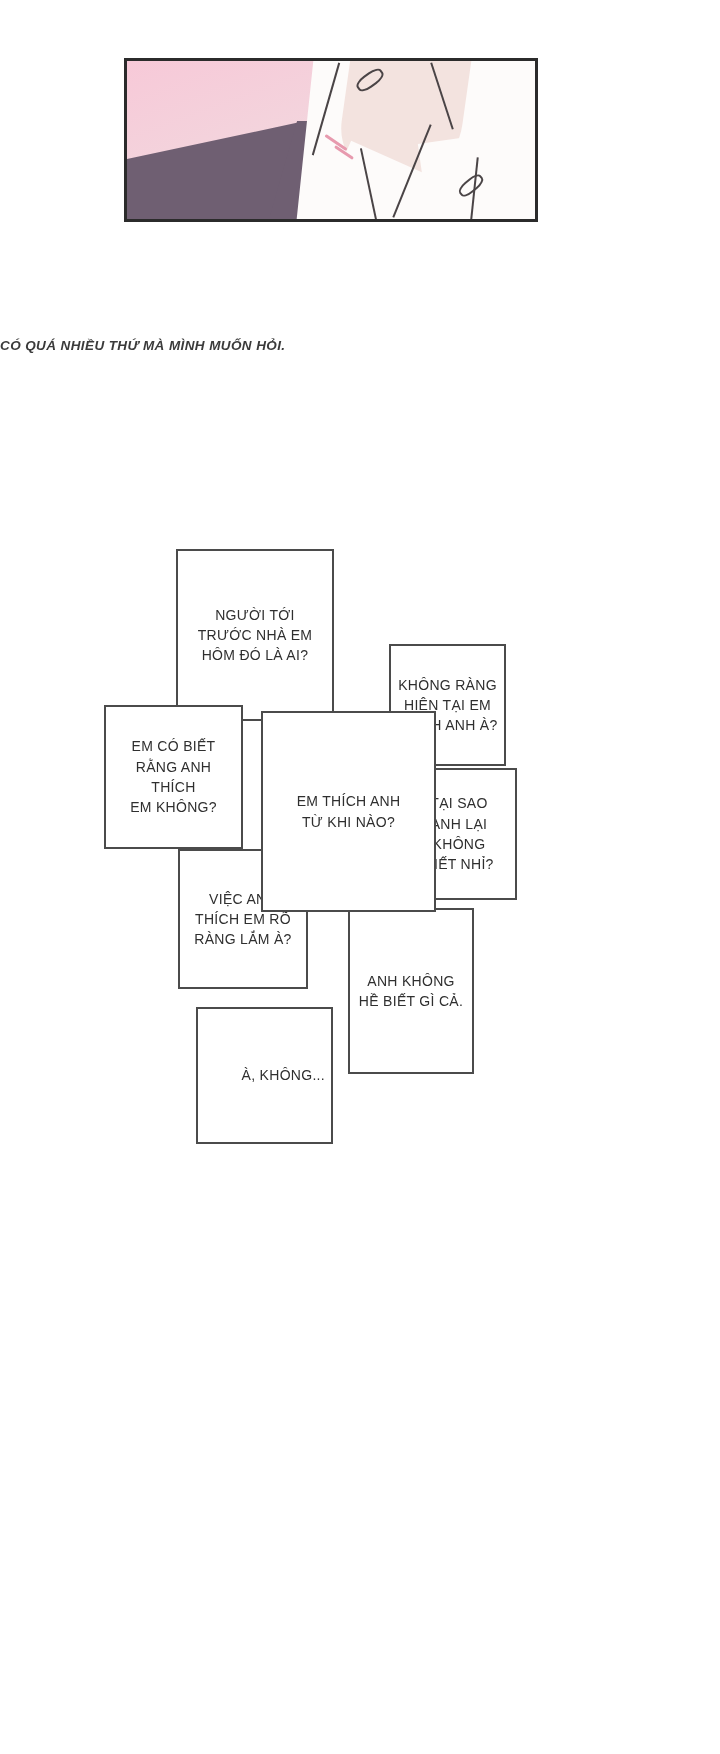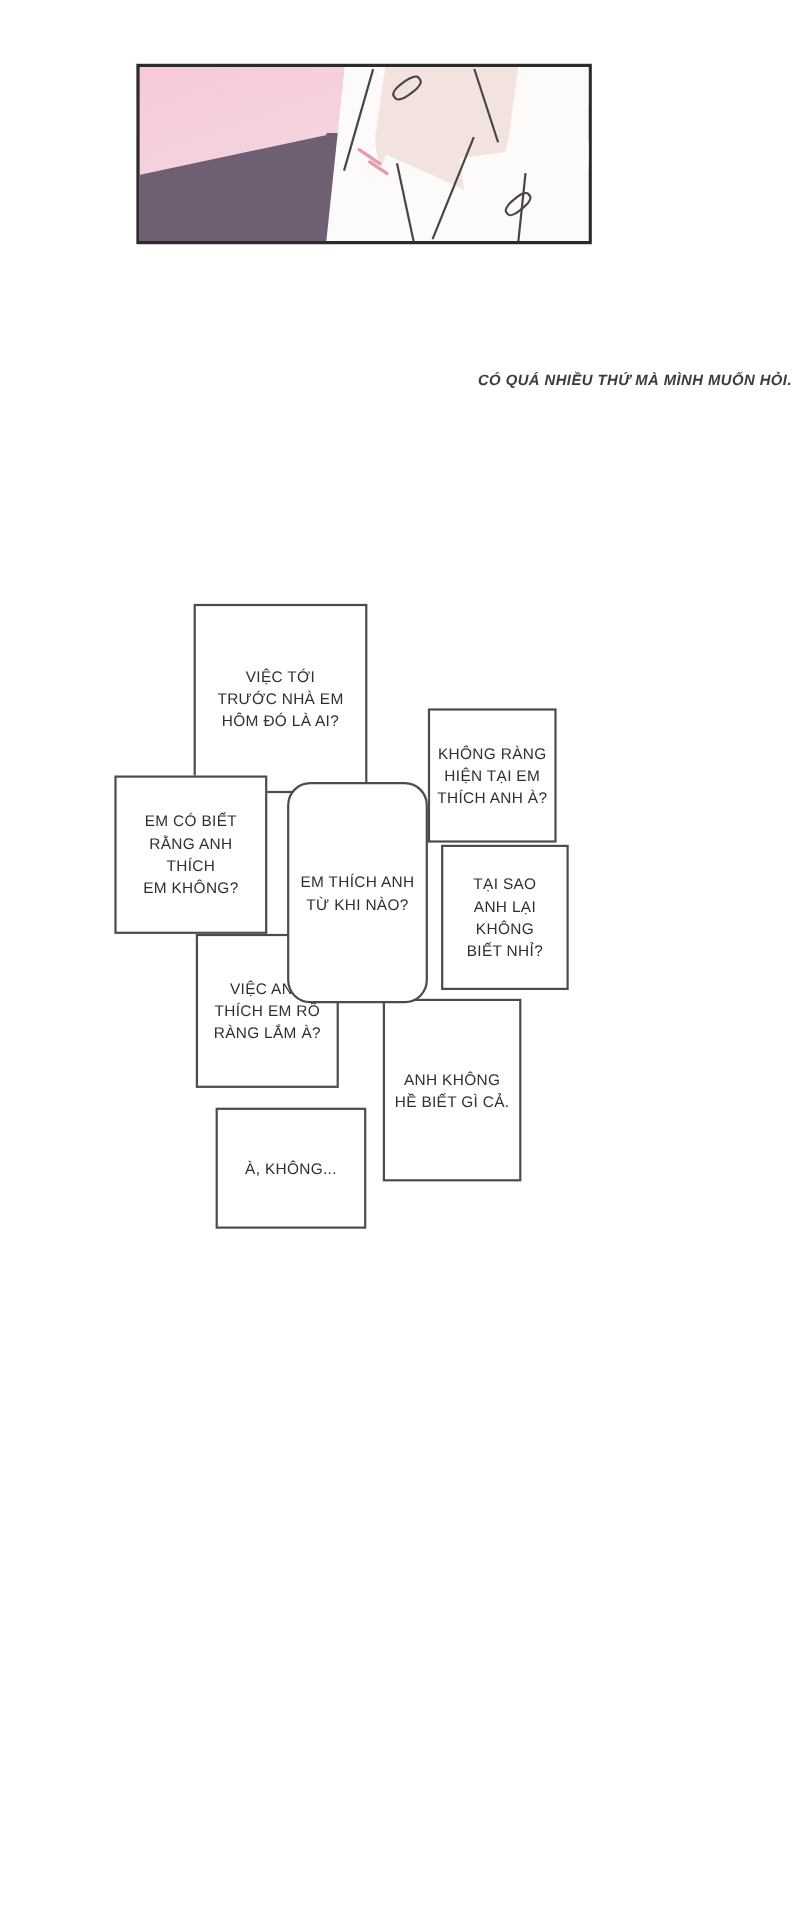--- a/index.html
+++ b/index.html
@@ -167,21 +167,21 @@
     transform: rotate(-40deg);
     background: transparent;
   }
 
   
   .narration {
     position: absolute;
     left: 0;
     top: 338px;
     width: 720px;
-    text-align: right;
+    text-align: left;
     font-family: "Liberation Sans", sans-serif;
     font-style: italic;
     font-size: 13.5px;
     letter-spacing: 0.4px;
     color: #3b3b3b;
     font-weight: 600;
   }
 
   
   .sbox {
@@ -226,21 +226,21 @@
       <div class="blush"></div>
       <div class="blush2"></div>
       <div class="fold1"></div>
       <div class="fold2"></div>
     </div>
   </div>
 
   <div class="narration">CÓ QUÁ NHIỀU THỨ MÀ MÌNH MUỐN HỎI.</div>
 
   <div class="sbox" style="left:176px; top:549px; width:158px; height:172px; z-index:5;">
-    <span>VIỆC TỚI
+    <span>NGƯỜI TỚI
 TRƯỚC NHÀ EM
 HÔM ĐÓ LÀ AI?</span>
   </div>
 
   <div class="sbox" style="left:389px; top:644px; width:117px; height:122px; z-index:4;">
     <span>KHÔNG RÀNG
 HIỆN TẠI EM
 THÍCH ANH À?</span>
   </div>
 
@@ -249,33 +249,33 @@
 RẰNG ANH THÍCH
 EM KHÔNG?</span>
   </div>
 
   <div class="sbox" style="left:401px; top:768px; width:116px; height:132px; z-index:3;">
     <span>TẠI SAO
 ANH LẠI KHÔNG
 BIẾT NHỈ?</span>
   </div>
 
-  <div class="sbox" style="left:261px; top:711px; width:128px; height:201px; z-index:9;border-radius:21px;">
+  <div class="sbox" style="left:261px; top:711px; width:175px; height:201px; z-index:9;">
     <span>EM THÍCH ANH
 TỪ KHI NÀO?</span>
   </div>
 
   <div class="sbox" style="left:178px; top:849px; width:130px; height:140px; z-index:7;">
     <span>VIỆC ANH
 THÍCH EM RÕ
 RÀNG LẮM À?</span>
   </div>
 
   <div class="sbox" style="left:348px; top:908px; width:126px; height:166px; z-index:8;">
     <span>ANH KHÔNG
 HỀ BIẾT GÌ CẢ.</span>
   </div>
 
-  <div class="sbox" style="left:196px; top:1007px; width:137px; height:110px; z-index:10;">
+  <div class="sbox" style="left:196px; top:1007px; width:137px; height:137px; z-index:10;justify-content:flex-end;">
     <span>À, KHÔNG...</span>
   </div>
 
 </div>
 
 </body></html>

